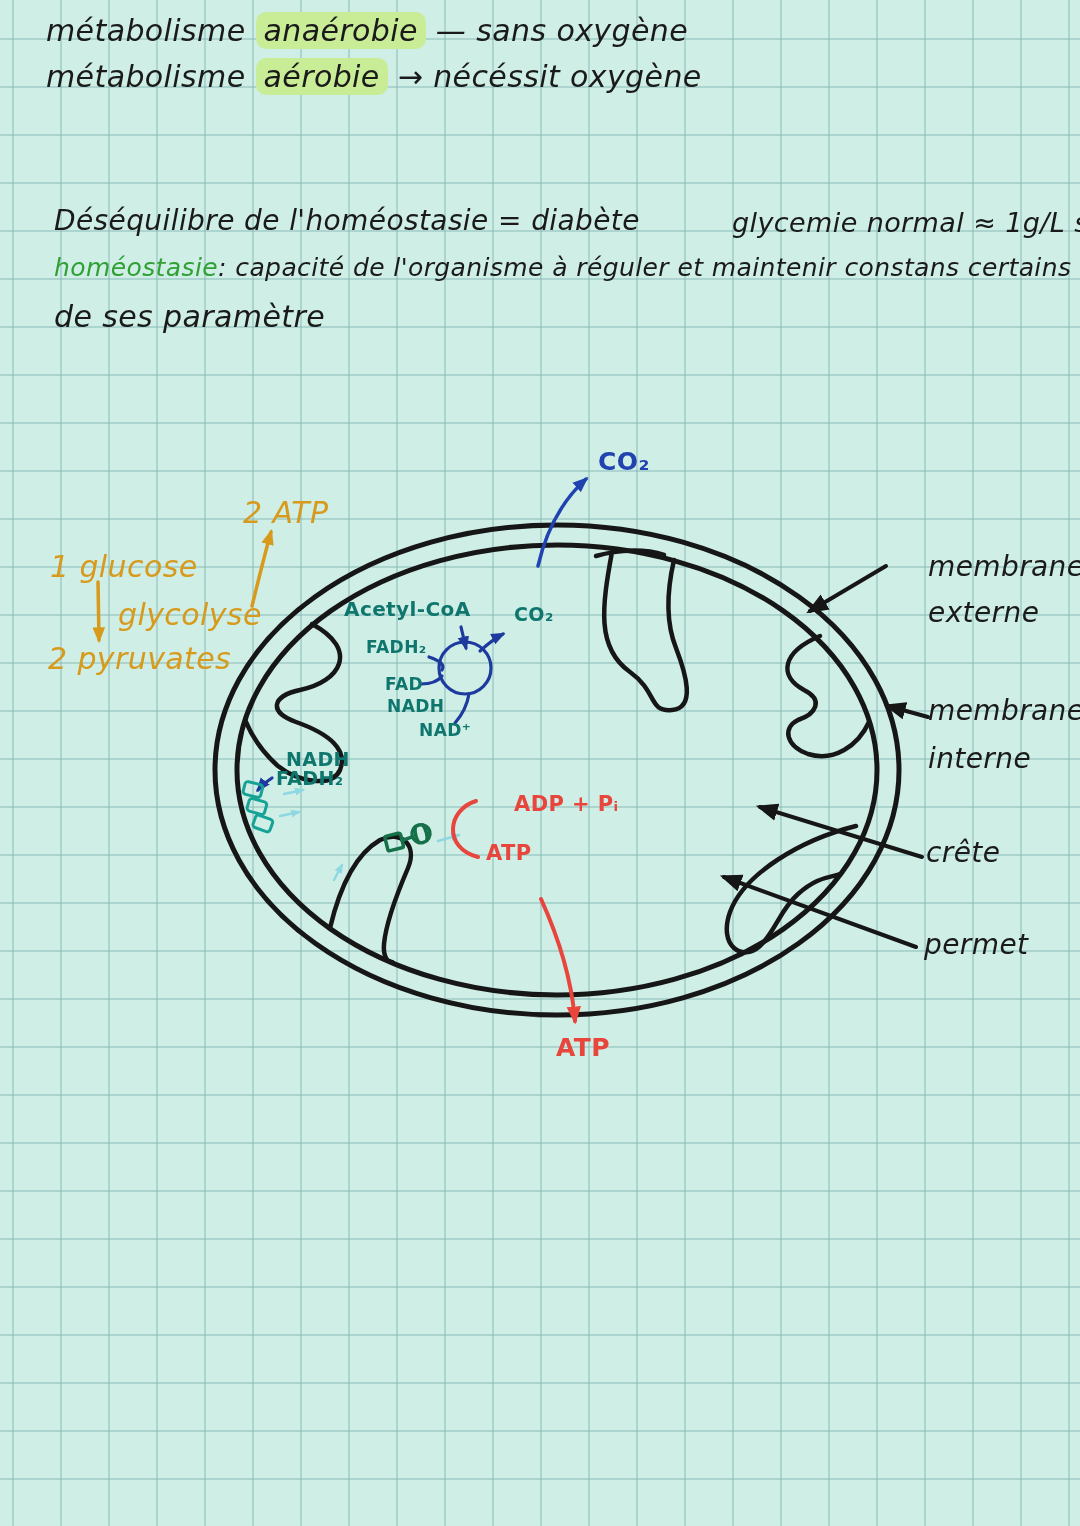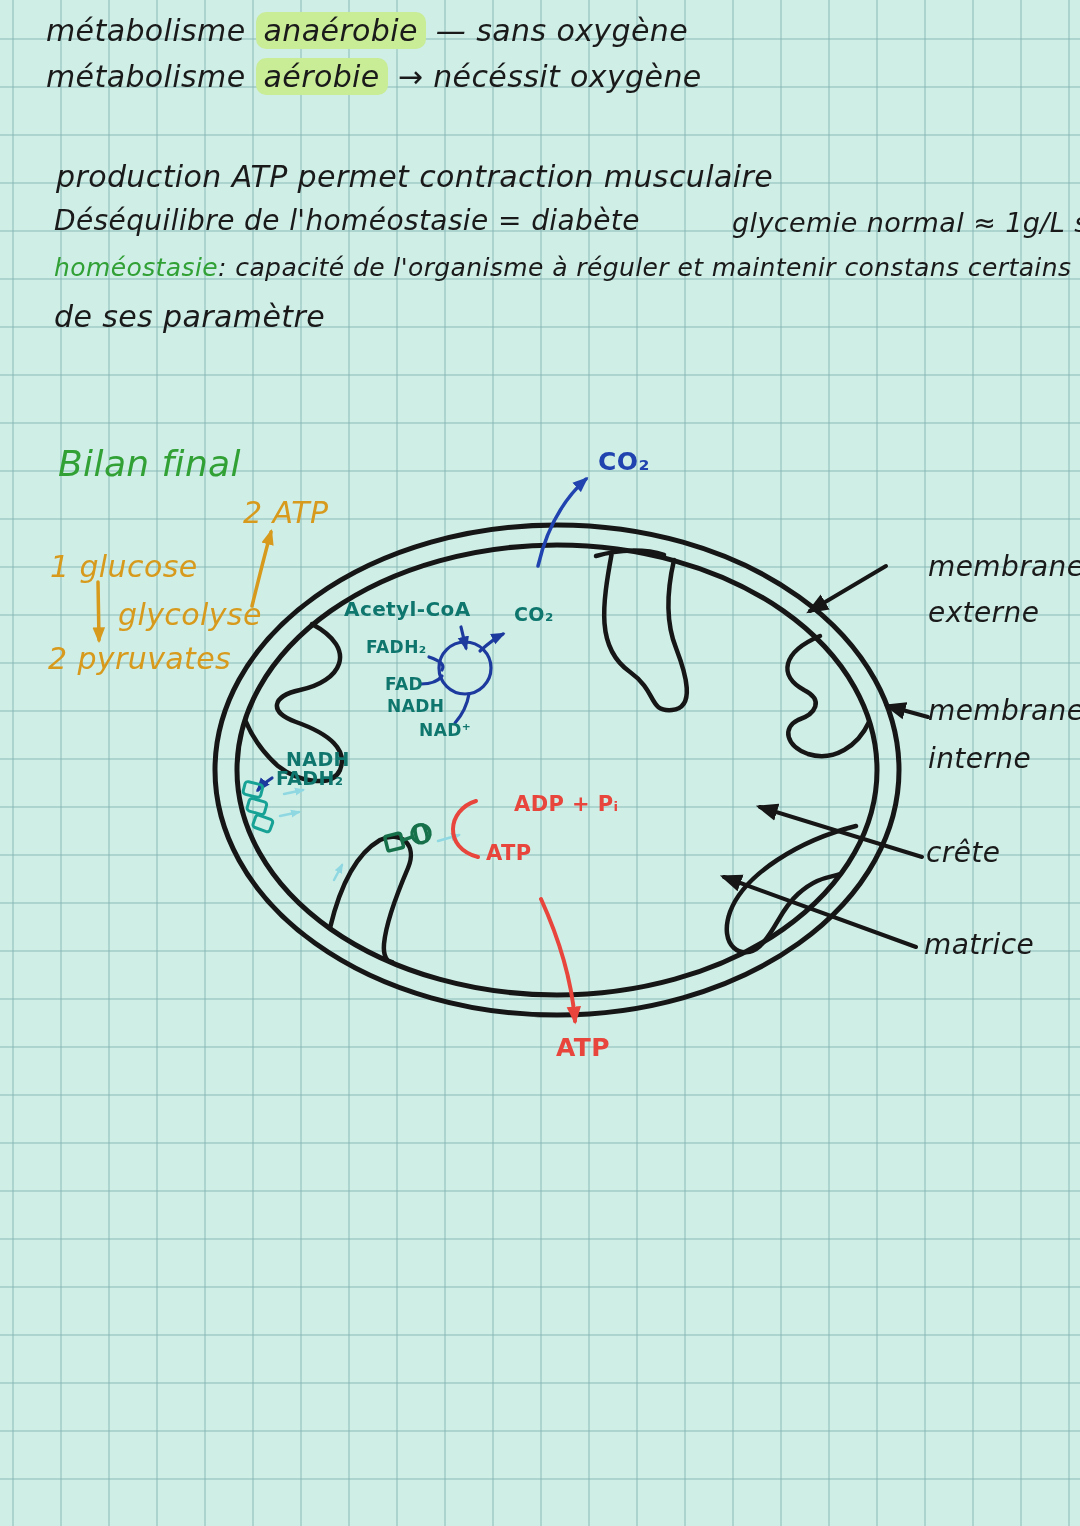--- a/index.html
+++ b/index.html
@@ -129,31 +129,29 @@
     <span class="hl">aérobie</span>
     <span>→ nécéssit oxygène</span>
   </div>
 
   <div class="hw" style="left:46px;top:14px;font-size:30px;">
     <span>métabolisme</span>
     <span class="hl">anaérobie</span>
     <span>— sans oxygène</span>
   </div>
 
-  <div class="hw" style="left:56px;top:160px;font-size:30px;">production ATP permet contraction musculaire</div>
 
   <div class="hw" style="left:54px;top:206px;font-size:28px;">Déséquilibre de l'homéostasie = diabète</div>
   <div class="hw" style="left:732px;top:208px;font-size:27px;">glycemie normal ≈ 1g/L s.</div>
 
   <div class="hw" style="left:54px;top:300px;font-size:30px;">de ses paramètre</div>
   <div class="hw" style="left:54px;top:254px;font-size:25px;">
     <span class="green">homéostasie</span><span>: capacité de l'organisme à réguler et maintenir constans certains</span>
   </div>
 
-  <div class="hw green" style="left:58px;top:444px;font-size:36px;">Bilan final</div>
 
   <div class="hw orange" style="left:243px;top:496px;font-size:30px;">2 ATP</div>
   <div class="hw orange" style="left:50px;top:550px;font-size:30px;">1 glucose</div>
   <div class="hw orange" style="left:118px;top:598px;font-size:30px;">glycolyse</div>
   <div class="hw orange" style="left:48px;top:642px;font-size:30px;">2 pyruvates</div>
 
   <div class="hw blue" style="left:598px;top:448px;font-size:25px;font-style:normal;">CO₂</div>
 
   <div class="hw navy" style="left:344px;top:598px;font-size:20px;font-style:normal;">Acetyl-CoA</div>
   <div class="hw navy" style="left:514px;top:604px;font-size:19px;font-style:normal;">CO₂</div>
@@ -167,15 +165,15 @@
 
   <div class="hw red" style="left:478px;top:793px;font-size:21px;font-style:normal;margin-left:36px;">ADP + Pᵢ</div>
   <div class="hw red" style="left:486px;top:842px;font-size:21px;font-style:normal;">ATP</div>
   <div class="hw red" style="left:556px;top:1034px;font-size:25px;font-style:normal;">ATP</div>
 
   <div class="hw" style="left:928px;top:552px;font-size:28px;">membrane</div>
   <div class="hw" style="left:928px;top:598px;font-size:28px;">externe</div>
   <div class="hw" style="left:928px;top:696px;font-size:28px;">membrane</div>
   <div class="hw" style="left:928px;top:744px;font-size:28px;text-align:right;">interne</div>
   <div class="hw" style="left:926px;top:838px;font-size:28px;">crête</div>
-  <div class="hw" style="left:924px;top:930px;font-size:28px;">matrice</div>
+  <div class="hw" style="left:924px;top:930px;font-size:28px;">permet</div>
 
 </div>
 
 </body></html>

